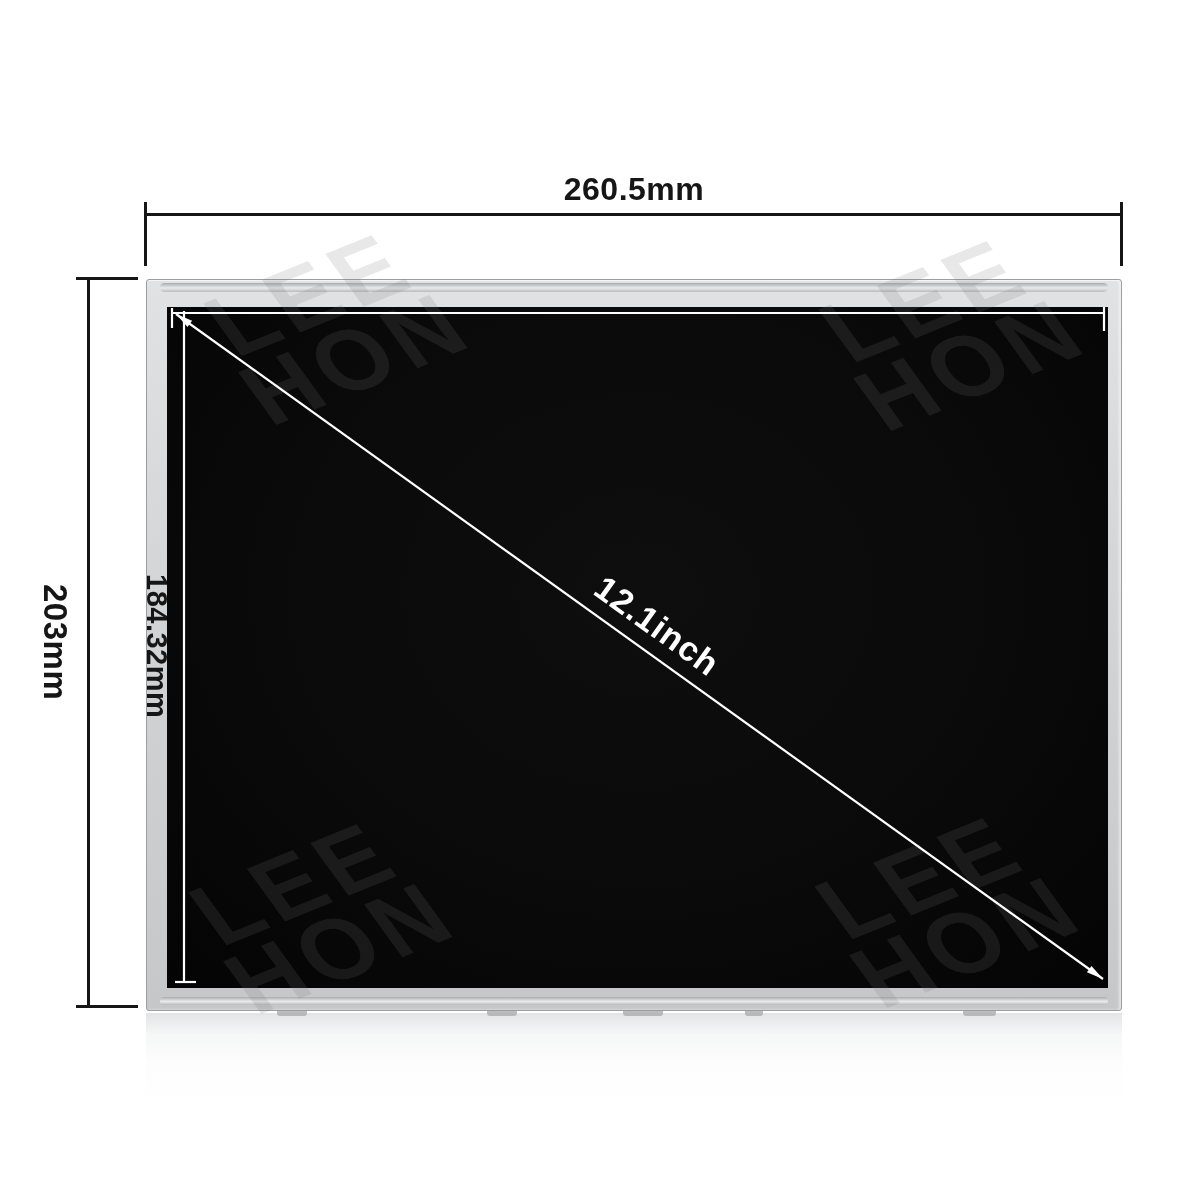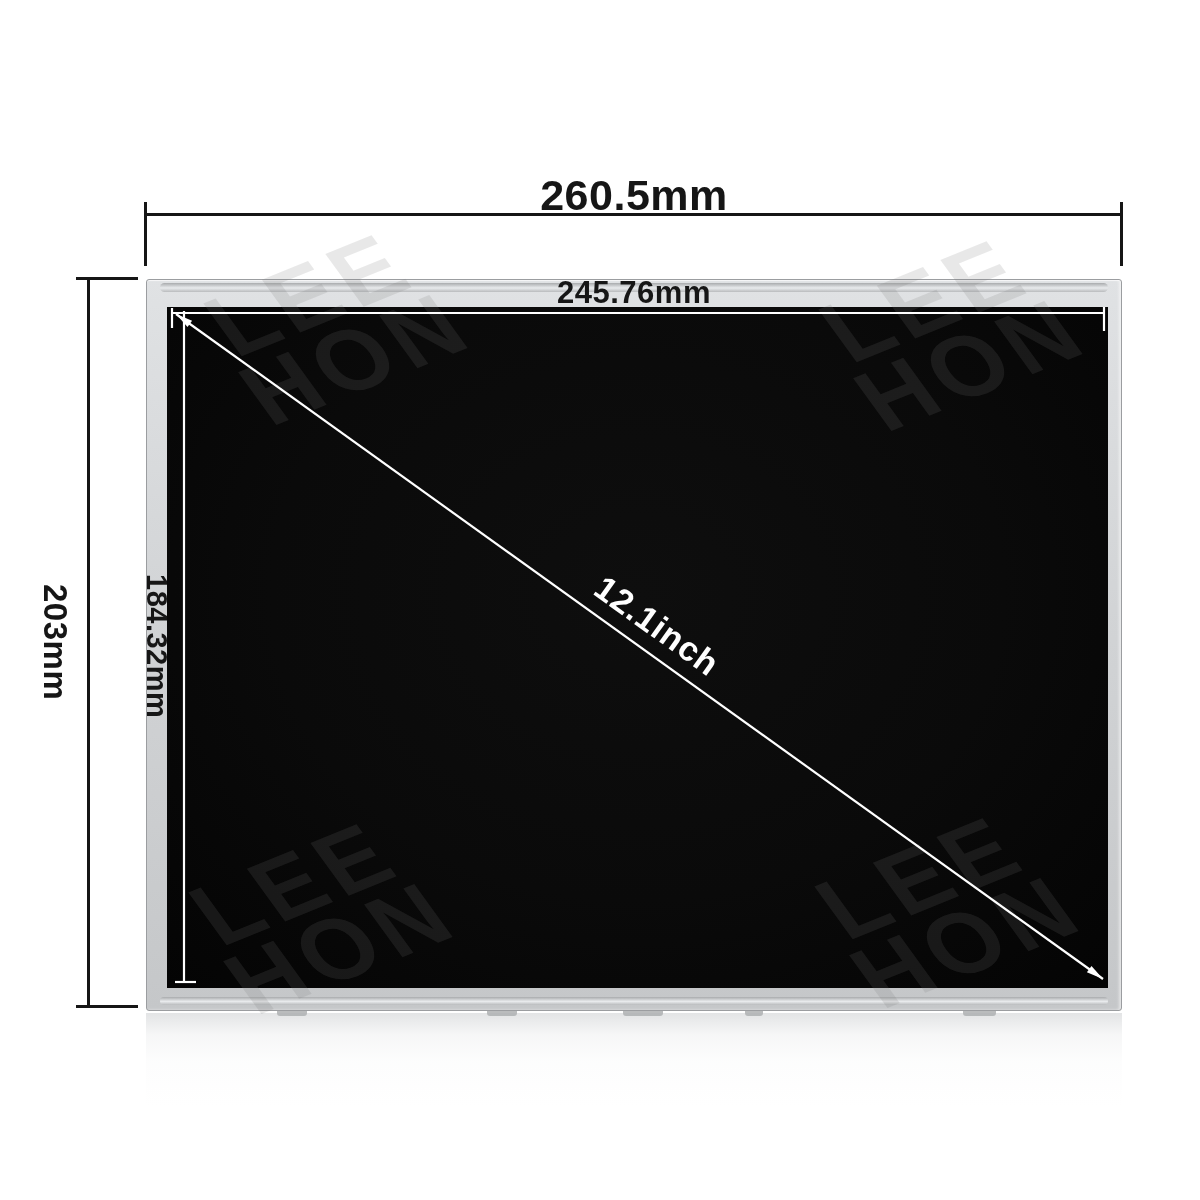--- a/index.html
+++ b/index.html
@@ -116,21 +116,21 @@
 
   .dim-label {
     position: absolute;
     color: var(--annotation, #161616);
     font-weight: 700;
     z-index: 6;
     white-space: nowrap;
   }
   .label-outer-width {
     left: 145px; top: 171px; width: 978px; height: 40px;
-    font-size: 43px; text-align: center; letter-spacing: 0.5px;
+    font-size: 32px; text-align: center; letter-spacing: 0.5px;
   }
   .label-active-width {
     left: 146px; top: 278px; width: 976px; height: 29px;
     font-size: 31px; line-height: 29px; text-align: center; letter-spacing: 0.5px;
   }
   .label-outer-height {
     left: 36px; top: 277px; width: 38px; height: 731px;
     font-size: 33px; letter-spacing: 0.5px;
     writing-mode: vertical-rl;
     display: flex; align-items: center; justify-content: center;
@@ -193,17 +193,16 @@
   <div class="diag-label">12.1inch</div>
 
   <div class="annot dim-top-line"></div>
   <div class="annot dim-top-tick-l"></div>
   <div class="annot dim-top-tick-r"></div>
   <div class="annot dim-left-line"></div>
   <div class="annot dim-left-tick-t"></div>
   <div class="annot dim-left-tick-b"></div>
 
   <div class="dim-label label-outer-width">260.5mm</div>
-  <div class="dim-label label-active-width">245.76mm</div>
   <div class="dim-label label-outer-height">203mm</div>
   <div class="dim-label label-active-height">184.32mm</div>
 
 </div>
 
 </body></html>

